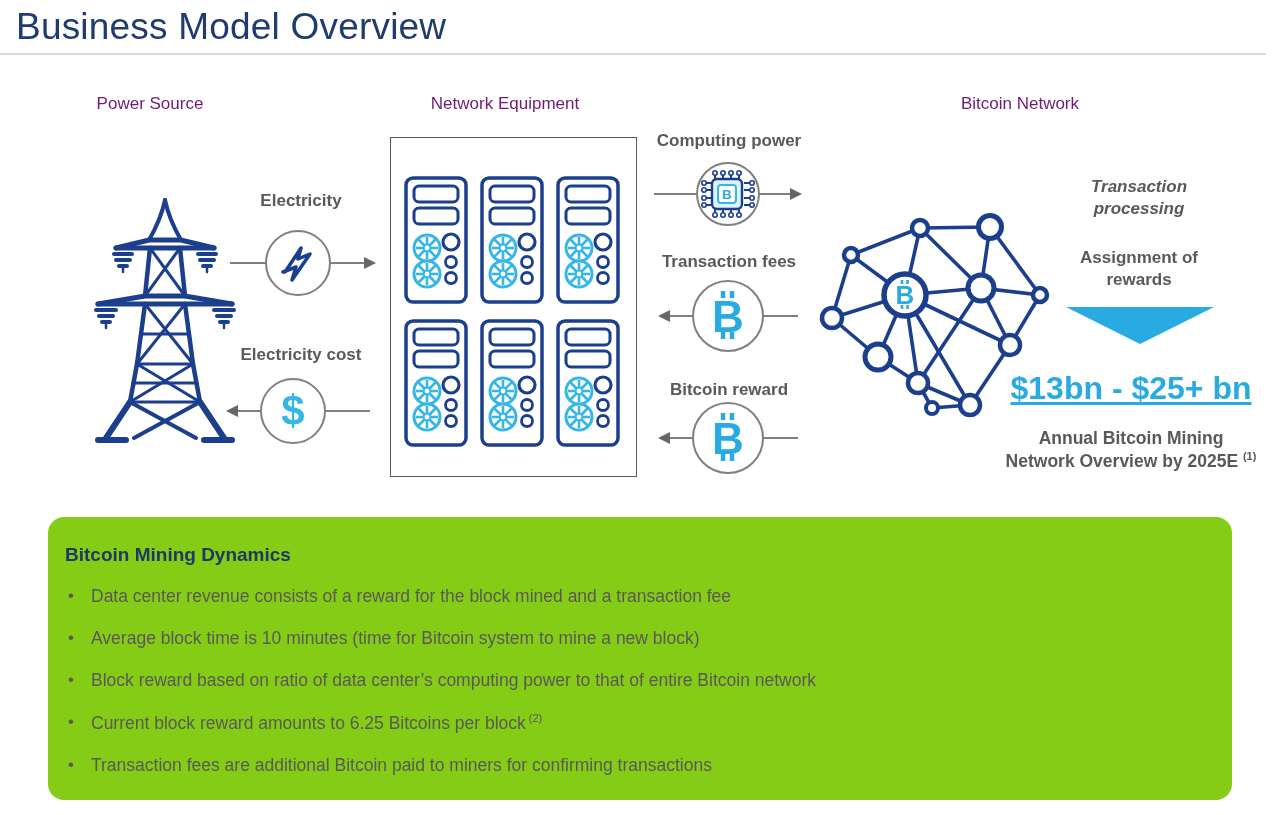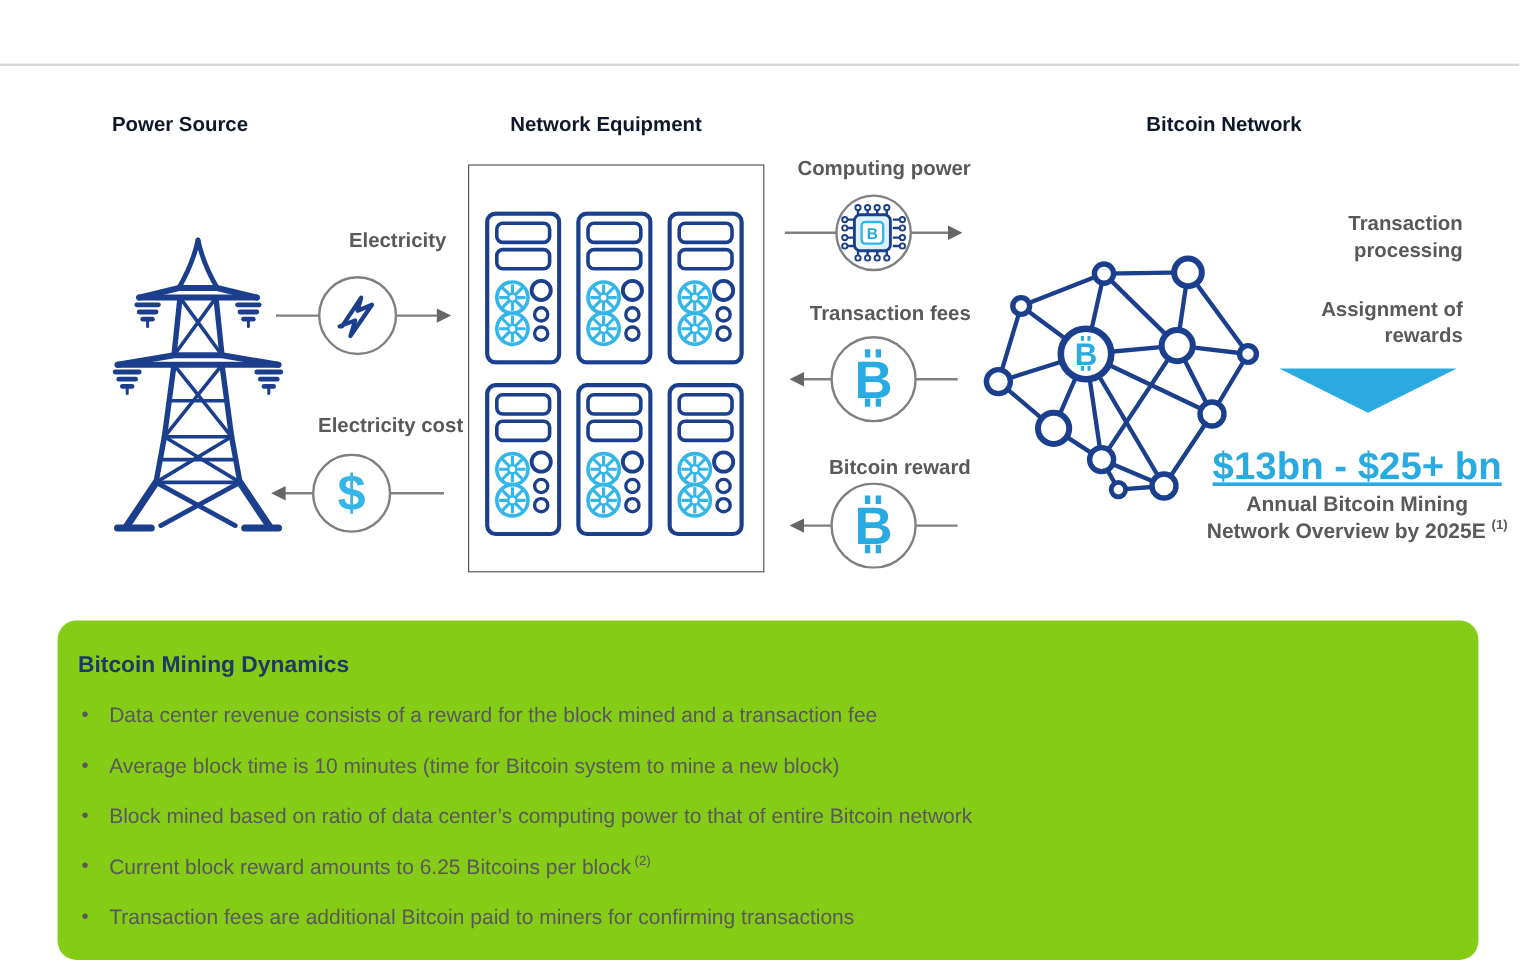--- a/index.html
+++ b/index.html
@@ -10,44 +10,44 @@
   }
   .page-title {
     position:absolute; left:16px; top:6px;
     font-size:37px; font-weight:500; color:#1f3b70; letter-spacing:0.2px;
   }
   .title-rule {
     position:absolute; left:0; top:53px; width:1266px; height:2px;
     background:#d9d9d9;
   }
   .section-label {
-    position:absolute; font-size:17px; font-weight:bold; color:#0f172a;
+    position:absolute; font-size:17px; font-weight:normal; color:#701a75;
     text-align:center;
   }
   .flow-label {
     position:absolute; font-size:17px; font-weight:bold; color:#595959;
-    text-align:right; line-height:1.32;
+    text-align:center; line-height:1.32;
   }
   .abs { position:absolute; }
   .mining-box {
     position:absolute; left:390px; top:137px; width:247px; height:340px;
     border:1.5px solid #595959; background:#ffffff;
   }
   .server { position:absolute; width:64px; height:128px; }
   .big-arrow { position:absolute; left:1064px; top:305px; }
   .revenue-block {
     position:absolute; left:995px; top:369px; width:272px; text-align:center;
   }
   .revenue-range {
     font-size:32px; font-weight:bold; color:#29abe2;
     text-decoration:underline; text-underline-offset:3px; line-height:1.2;
   }
   .revenue-caption {
     font-size:17.5px; font-weight:bold; color:#595959; line-height:1.25;
-    margin-top:3px;
+    margin-top:21px;
   }
   .revenue-caption sup { font-size:11px; font-weight:bold; }
   .dynamics-box {
     position:absolute; left:48px; top:517px; width:1184px; height:283px;
     background:#84cc16; border-radius:16px;
   }
   .dynamics-heading {
     position:absolute; left:17px; top:27px;
     font-size:19px; font-weight:bold; color:#1f3864;
   }
@@ -62,20 +62,21 @@
     content:"\2022"; position:absolute; left:3px; top:0; color:#595959;
     font-size:17px;
   }
   .dynamics-list li sup { font-size:11px; margin-left:3px; }
 </style>
 </head>
 <body>
 
 <div class="slide">
 
+  <div class="page-title">Business Model Overview</div>
   <div class="title-rule"></div>
 
   <div class="section-label" style="left:60px; top:94px; width:180px;">Power Source</div>
   <div class="section-label" style="left:410px; top:94px; width:190px;">Network Equipment</div>
   <div class="section-label" style="left:930px; top:94px; width:180px;">Bitcoin Network</div>
 
   <svg class="abs" style="left:92px; top:196px;" width="146" height="252" viewBox="0 0 146 252">
     <g stroke="#1b3f8c" fill="none" stroke-linecap="round">
 
       <path d="M73,4 C70,18 64,32 57,44" stroke-width="4"></path>
@@ -318,40 +319,40 @@
       <text x="90" y="112" text-anchor="middle" font-size="26" font-weight="bold" fill="#29abe2" font-family="Liberation Sans, sans-serif">B</text>
       <g stroke="#29abe2" stroke-width="2.6">
         <line x1="87" y1="88" x2="87" y2="92"></line>
           <line x1="92.5" y1="88" x2="92.5" y2="92"></line>
         <line x1="87" y1="113" x2="87" y2="117"></line>
           <line x1="92.5" y1="113" x2="92.5" y2="117"></line>
       </g>
     </g>
   </svg>
 
-  <div class="flow-label" style="left:1059px; top:176px; width:160px;">Transaction processing</div>
+  <div class="flow-label" style="left:1059px; top:176px; width:160px;font-style:italic;">Transaction processing</div>
   <div class="flow-label" style="left:1059px; top:247px; width:160px;">Assignment of rewards</div>
 
   <svg class="big-arrow" width="152" height="42" viewBox="0 0 152 42">
     <polygon points="2,2 150,2 76,39" fill="#29abe2"></polygon>
   </svg>
 
   <div class="revenue-block">
     <div class="revenue-range">$13bn - $25+ bn</div>
     <div class="revenue-caption">
       <span>Annual Bitcoin Mining</span><br>
       <span>Network Overview by 2025E</span>
       <sup>(1)</sup>
     </div>
   </div>
 
   <div class="dynamics-box">
     <div class="dynamics-heading">Bitcoin Mining Dynamics</div>
     <ul class="dynamics-list" id="dynamics-list">
         <li><span>Data center revenue consists of a reward for the block mined and a transaction fee</span></li>
         <li><span>Average block time is 10 minutes (time for Bitcoin system to mine a new block)</span></li>
-        <li><span>Block mined based on ratio of data center’s computing power to that of entire Bitcoin network</span></li>
+        <li><span>Block reward based on ratio of data center’s computing power to that of entire Bitcoin network</span></li>
         <li><span>Current block reward amounts to 6.25 Bitcoins per block</span><sup>(2)</sup></li>
         <li><span>Transaction fees are additional Bitcoin paid to miners for confirming transactions</span></li>
       </ul>
   </div>
 
 </div>
 
 </body></html>

